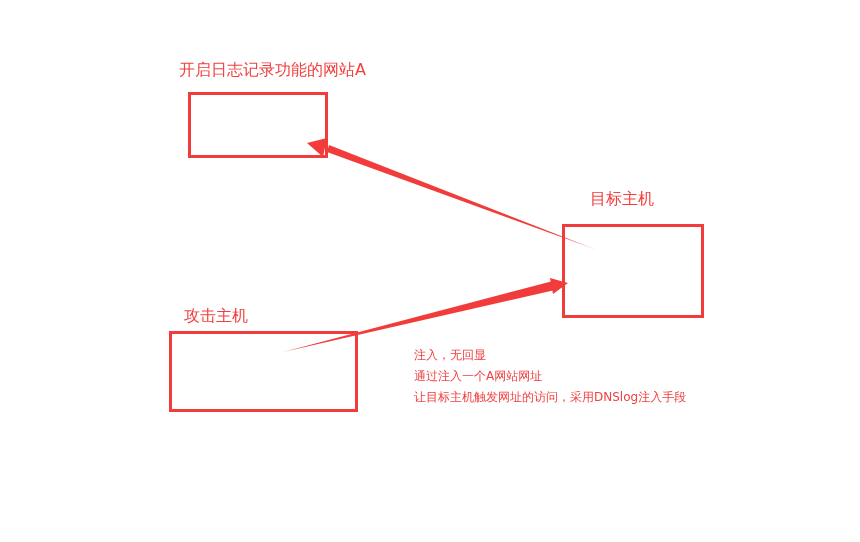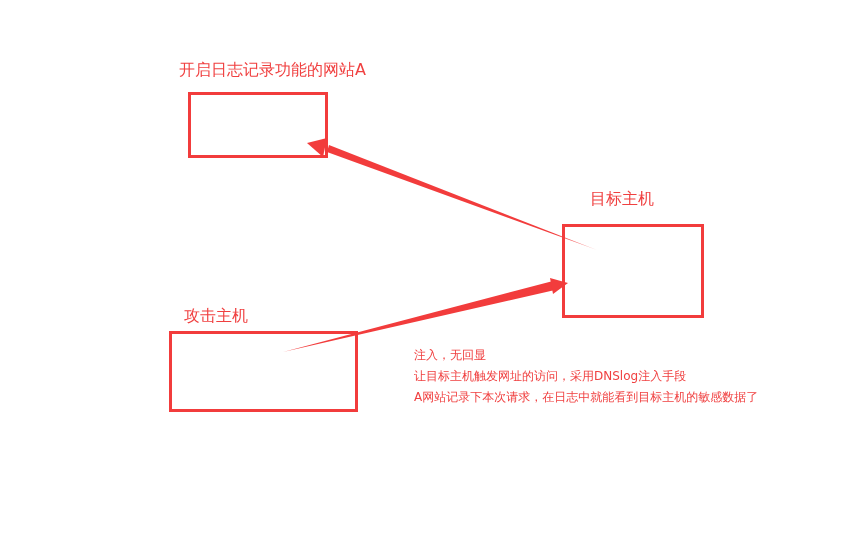--- a/index.html
+++ b/index.html
@@ -38,15 +38,15 @@
   </g>
 
   <g>
     <polygon points="283,352 553,281 555,290" fill="#f23c3c"></polygon>
     <polygon points="568,283 550,278 553,294" fill="#f23c3c"></polygon>
   </g>
 </svg>
 
 <div class="notes">
   <div>注入，无回显</div>
+  <div>通过注入一个A网站网址</div>
   <div>让目标主机触发网址的访问，采用DNSlog注入手段</div>
-  <div>A网站记录下本次请求，在日志中就能看到目标主机的敏感数据了</div>
 </div>
 
 </body></html>

